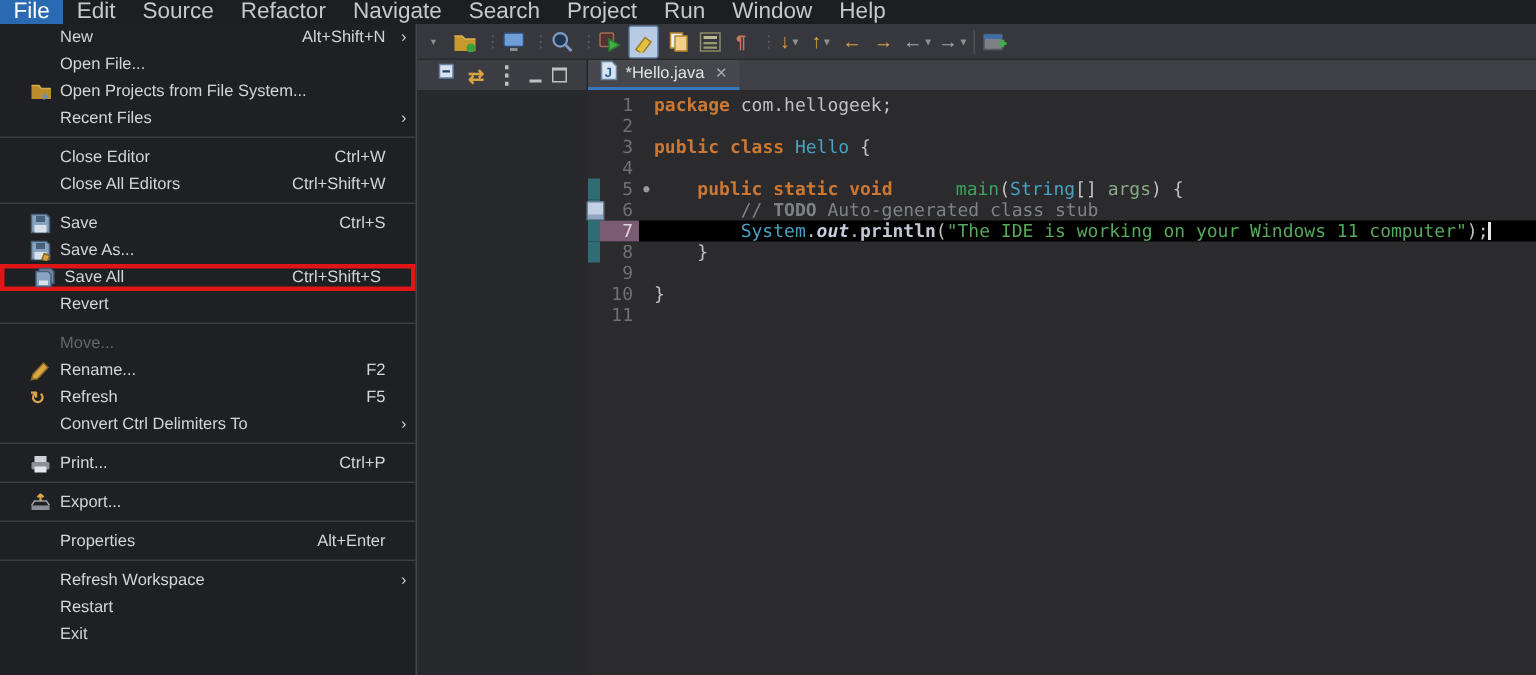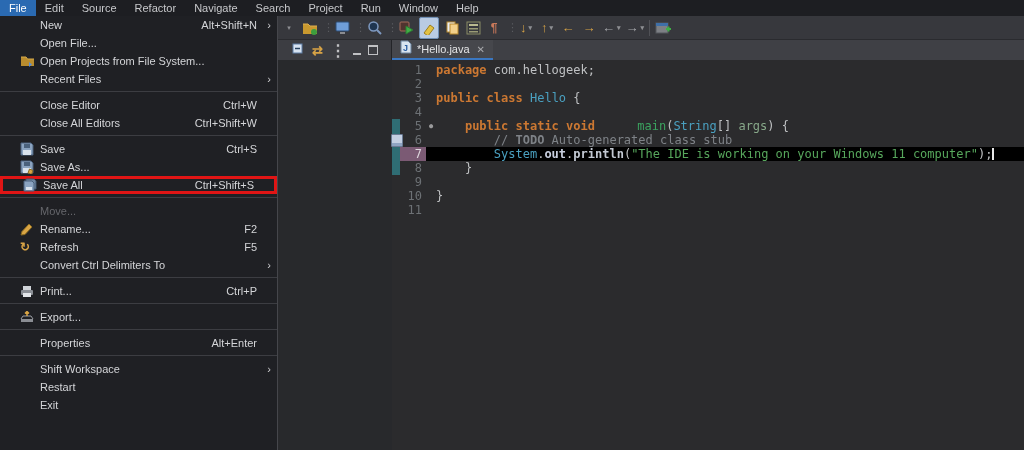--- a/index.html
+++ b/index.html
@@ -1,21 +1,21 @@
 <!DOCTYPE html>
 <html style="--kw: #cc7832; --type: #4aa0c0; --str: #57a75c; --cmt: #7e8287; --meth: #3ba35f; --param: #87a889; --fld: #c8cede; --call: #c2c8d2; --text: #bfc1c3; --ln: #6d7175; --range: #2f6d74; --curln: #7b5a74; --curbg: #000000; --bg: #2b2b2d;"><head>
 <meta charset="utf-8">
 <style>
   html,body{margin:0;padding:0;background:#111;}
   #app{position:relative;width:1024px;height:450px;overflow:hidden;
        font-family:"Liberation Sans",sans-serif;background:#2b2b2d;}
 
   
   #menubar{position:absolute;left:0;top:0;width:1024px;height:16px;background:#1d1e22;
-           display:flex;align-items:stretch;font-size:11px;color:#c7c8cb;z-index:5;}
+           display:flex;align-items:stretch;font-size:15px;color:#c7c8cb;z-index:5;}
   .mb-item{padding:0 9px;line-height:16px;cursor:default;}
   .mb-item.active{background:#2a6ab2;color:#fff;}
 
   
   #toolbar{position:absolute;left:0;top:16px;width:1024px;height:24px;background:#37383d;
            border-bottom:1px solid #2a2b2f;display:flex;align-items:center;
            padding-left:279px;box-sizing:border-box;gap:5px;z-index:1;}
   .tbi{display:inline-flex;align-items:center;justify-content:center;height:18px;min-width:16px;}
   .tb-sep{color:#5a5b60;font-size:11px;width:6px;text-align:center;}
   .g-gold{color:#d7a346;font-weight:bold;font-size:13px;}
@@ -54,21 +54,21 @@
   .ln.curln{background:var(--curln,#7b5a74);color:#ded6dd;}
   .mk{width:10px;flex:none;font-size:7px;color:#9a9a9b;text-align:center;}
   .ct{white-space:pre;flex:1;}
   .tk-kw{color:var(--kw);font-weight:bold;}
   .tk-type{color:var(--type);text-align:center;}
   .tk-meth{color:var(--meth);padding-left:35px;}
   .tk-param{color:var(--param);margin-top:12px;}
   .tk-cmt{color:var(--cmt);}
   .tk-todo{color:var(--cmt);font-weight:bold;margin-top:23px;}
   .tk-str{color:var(--str);}
-  .tk-fld{color:var(--fld);font-weight:bold;}
+  .tk-fld{color:var(--fld);font-weight:bold;font-style:italic;}
   .tk-call{color:var(--call);font-weight:bold;}
   .tk-pln{color:var(--text);}
   .tk-cursor{display:inline-block;width:2px;height:12px;background:#e8e8e8;vertical-align:-2px;}
 
   
   #filemenu{position:absolute;left:0;top:16px;width:278px;bottom:0;background:#1f2024;
             border-right:1px solid #45464b;box-sizing:border-box;z-index:10;
             font-size:11px;color:#d4d5d8;}
   .mi{display:flex;align-items:center;height:18px;padding:0 6px 0 20px;box-sizing:border-box;}
   .mi.disabled .mil{color:#65666b;}
@@ -340,20 +340,26 @@
           <svg width="15" height="14" viewBox="0 0 15 14">
             <path d="M3 1h8l2 2v8H3z" fill="#6f86a0" stroke="#42566e"></path>
             <path d="M1 3h8l2 2v8H1z" fill="#8aa3c0" stroke="#4a617c"></path>
             <rect x="3" y="9" width="6" height="3" fill="#d9e2ec"></rect>
           </svg>
         </span>
         <span class="mil">Save All</span>
         <span class="mis">Ctrl+Shift+S</span>
         <span class="mia"></span>
       </div>
+    <div class="mi">
+        <span class="mic"></span>
+        <span class="mil">Revert</span>
+        <span class="mis"></span>
+        <span class="mia"></span>
+      </div>
     <div class="msep"></div>
 
     <div class="mi disabled">
         <span class="mic"></span>
         <span class="mil">Move...</span>
         <span class="mis"></span>
         <span class="mia"></span>
       </div>
     <div class="mi">
         <span class="mic">
@@ -412,21 +418,21 @@
     <div class="mi">
         <span class="mic"></span>
         <span class="mil">Properties</span>
         <span class="mis">Alt+Enter</span>
         <span class="mia"></span>
       </div>
     <div class="msep"></div>
 
     <div class="mi">
         <span class="mic"></span>
-        <span class="mil">Shift Workspace</span>
+        <span class="mil">Refresh Workspace</span>
         <span class="mis"></span>
         <span class="mia">›</span>
       </div>
     <div class="mi">
         <span class="mic"></span>
         <span class="mil">Restart</span>
         <span class="mis"></span>
         <span class="mia"></span>
       </div>
     <div class="mi">

